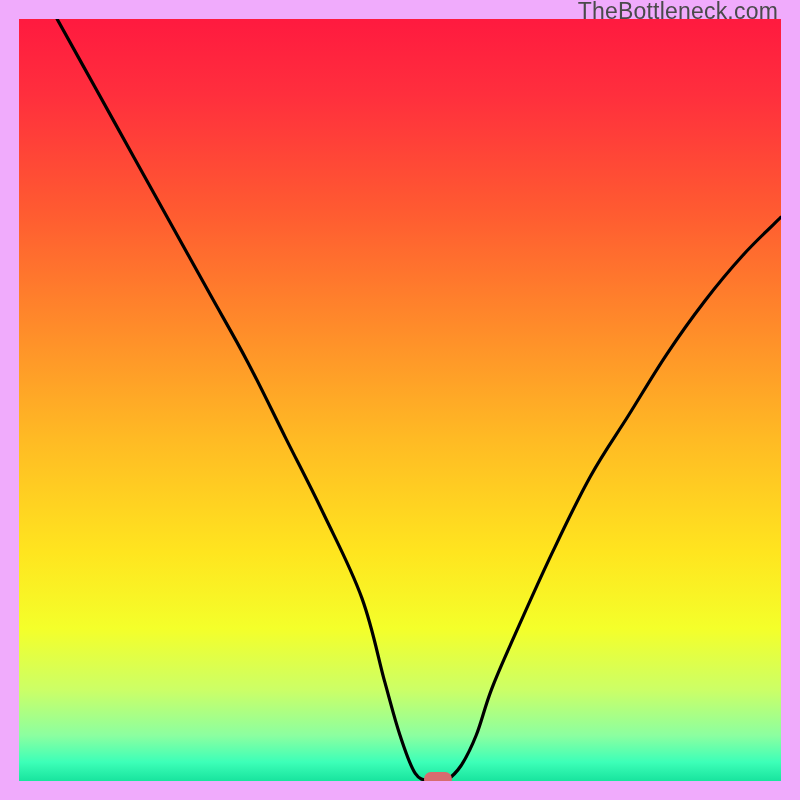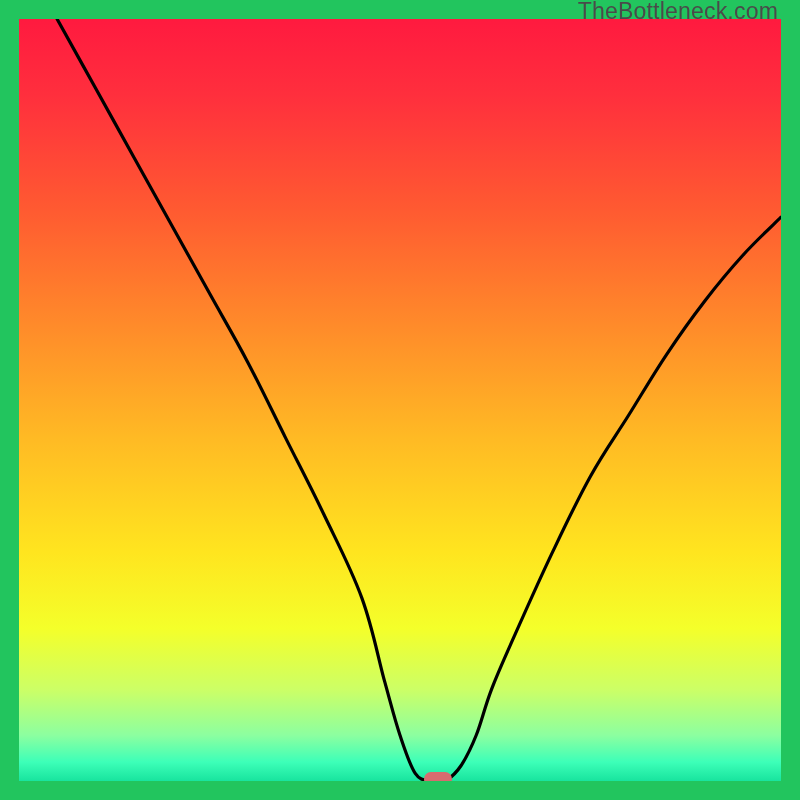--- a/index.html
+++ b/index.html
@@ -8,21 +8,21 @@
     width: 800px;
     height: 800px;
     background: #000;
     font-family: Arial, Helvetica, sans-serif;
     overflow: hidden;
   }
   .frame {
     position: relative;
     width: 800px;
     height: 800px;
-    background: #22c55e;
+    background: #f0abfc;
   }
   .plot {
     position: absolute;
     left: 19px;
     top: 19px;
     width: 762px;
     height: 762px;
     overflow: hidden;
   }
   .watermark {

